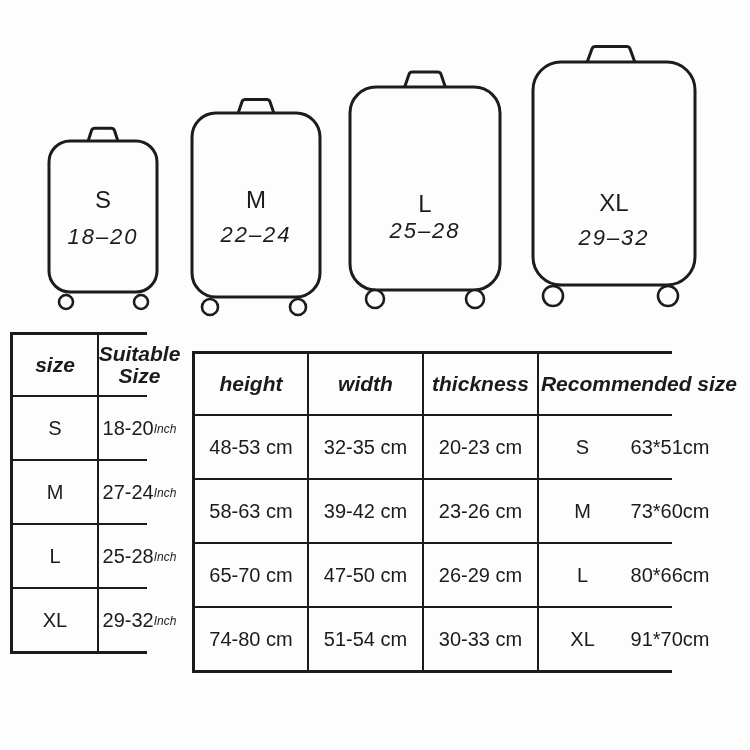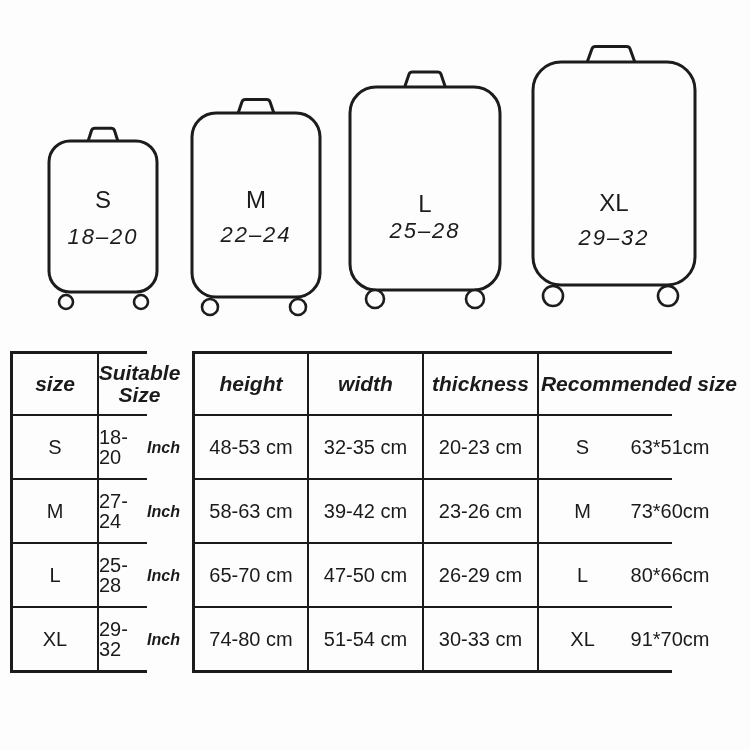--- a/index.html
+++ b/index.html
@@ -30,21 +30,21 @@
     background:#fdfdfd;display:flex;align-items:center;justify-content:center;
     overflow:hidden;
   }
   .th{
     font-weight:bold;font-style:italic;font-size:21px;line-height:1.05;
     text-align:center;
   }
   .td{font-size:20px;}
   .stack{display:flex;flex-direction:row;align-items:center;line-height:1;}
   .stack .num{font-size:20px;}
-  .stack .inch{font-size:16px;font-weight:bold;font-style:italic;margin-top:1px;}
+  .stack .inch{font-size:12px;font-weight:normal;font-style:italic;margin-top:1px;}
   .rec{display:flex;align-items:center;justify-content:center;gap:34px;}
   .rec .rec-letter{font-size:20px;min-width:28px;text-align:center;}
   .rec .rec-dims{font-size:20px;}
 </style>
 </head>
 <body>
 
 <div class="page">
 
   <div class="suitcase" style="left:44px;top:122px;width:118px;height:192px;">
@@ -84,21 +84,21 @@
     <svg width="170" height="270" viewBox="0 0 170 270">
       <path d="M57.5 22 L63 6.8 Q63.9 4.5 66.4 4.5 L97.6 4.5 Q100.1 4.5 101 6.8 L106.5 22" fill="#fdfdfd" stroke="#1c1c1c" stroke-width="3"></path>
       <rect x="4" y="20" width="162" height="223" rx="28" fill="#fdfdfd" stroke="#1c1c1c" stroke-width="3"></rect>
       <circle cx="24" cy="254" r="10" fill="#fdfdfd" stroke="#1c1c1c" stroke-width="2.6"></circle>
       <circle cx="139" cy="254" r="10" fill="#fdfdfd" stroke="#1c1c1c" stroke-width="2.6"></circle>
     </svg>
     <div class="case-label" style="top:147px;">XL</div>
     <div class="case-range" style="top:183px;">29–32</div>
   </div>
 
-  <div class="grid-table" style="left:10px;top:351px;width:137px;height:322px;
+  <div class="grid-table" style="left:10px;top:332px;width:137px;height:322px;
               grid-template-columns:84px 81px;
               grid-template-rows:60px 62px 62px 62px 62px;">
     <div class="cell th">size</div>
     <div class="cell th">Suitable Size</div>
 
     <div class="cell td">S</div>
     <div class="cell">
       <div class="stack">
         <span class="num">18-20</span>
         <span class="inch">Inch</span>

